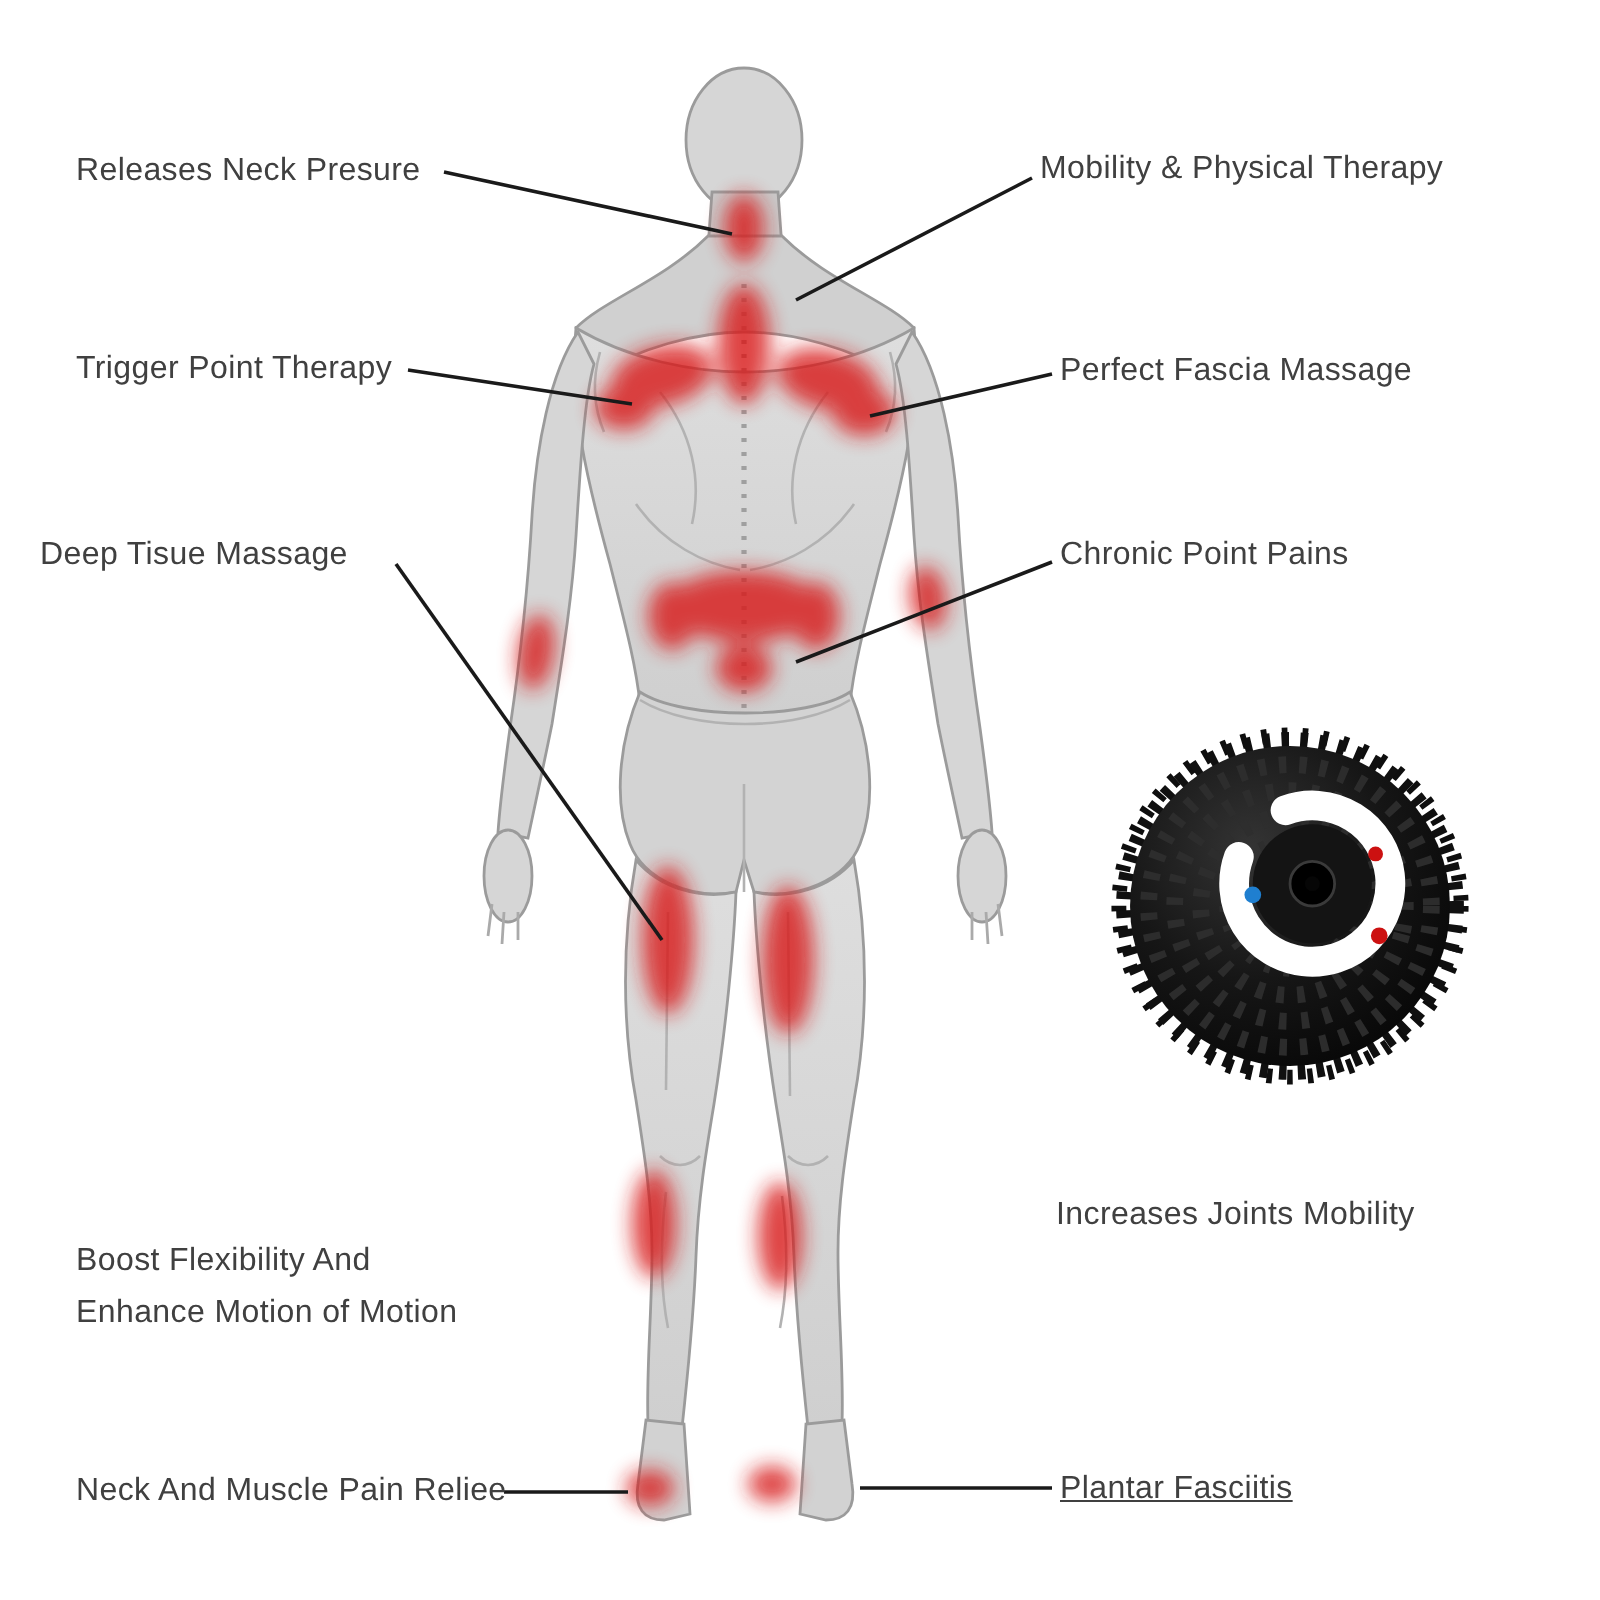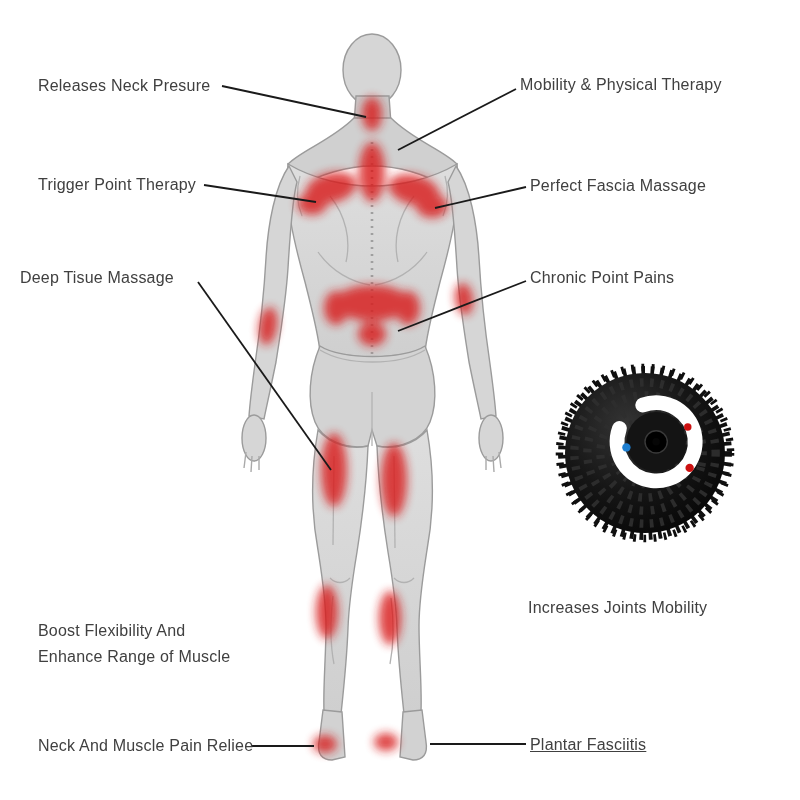--- a/index.html
+++ b/index.html
@@ -169,21 +169,21 @@
   <div class="callout" style="left:38px; top:176px;">Trigger Point Therapy</div>
 
   <div class="callout" style="left:530px; top:177px;">Perfect Fascia Massage</div>
 
   <div class="callout" style="left:20px; top:269px;">Deep Tisue Massage</div>
 
   <div class="callout" style="left:530px; top:269px;">Chronic Point Pains</div>
 
   <div class="callout two-line" style="left:38px; top:586px;margin-top:32px;">
     <span>Boost Flexibility And</span><br>
-    <span>Enhance Range of Muscle</span>
+    <span>Enhance Motion of Motion</span>
   </div>
 
   <div class="callout" style="left:528px; top:599px;">Increases Joints Mobility</div>
 
   <div class="callout" style="left:38px; top:737px;">Neck And Muscle Pain Reliee</div>
 
   <div class="callout" style="left:530px; top:736px;text-decoration:underline;">Plantar Fasciitis</div>
 
 </div>
 

